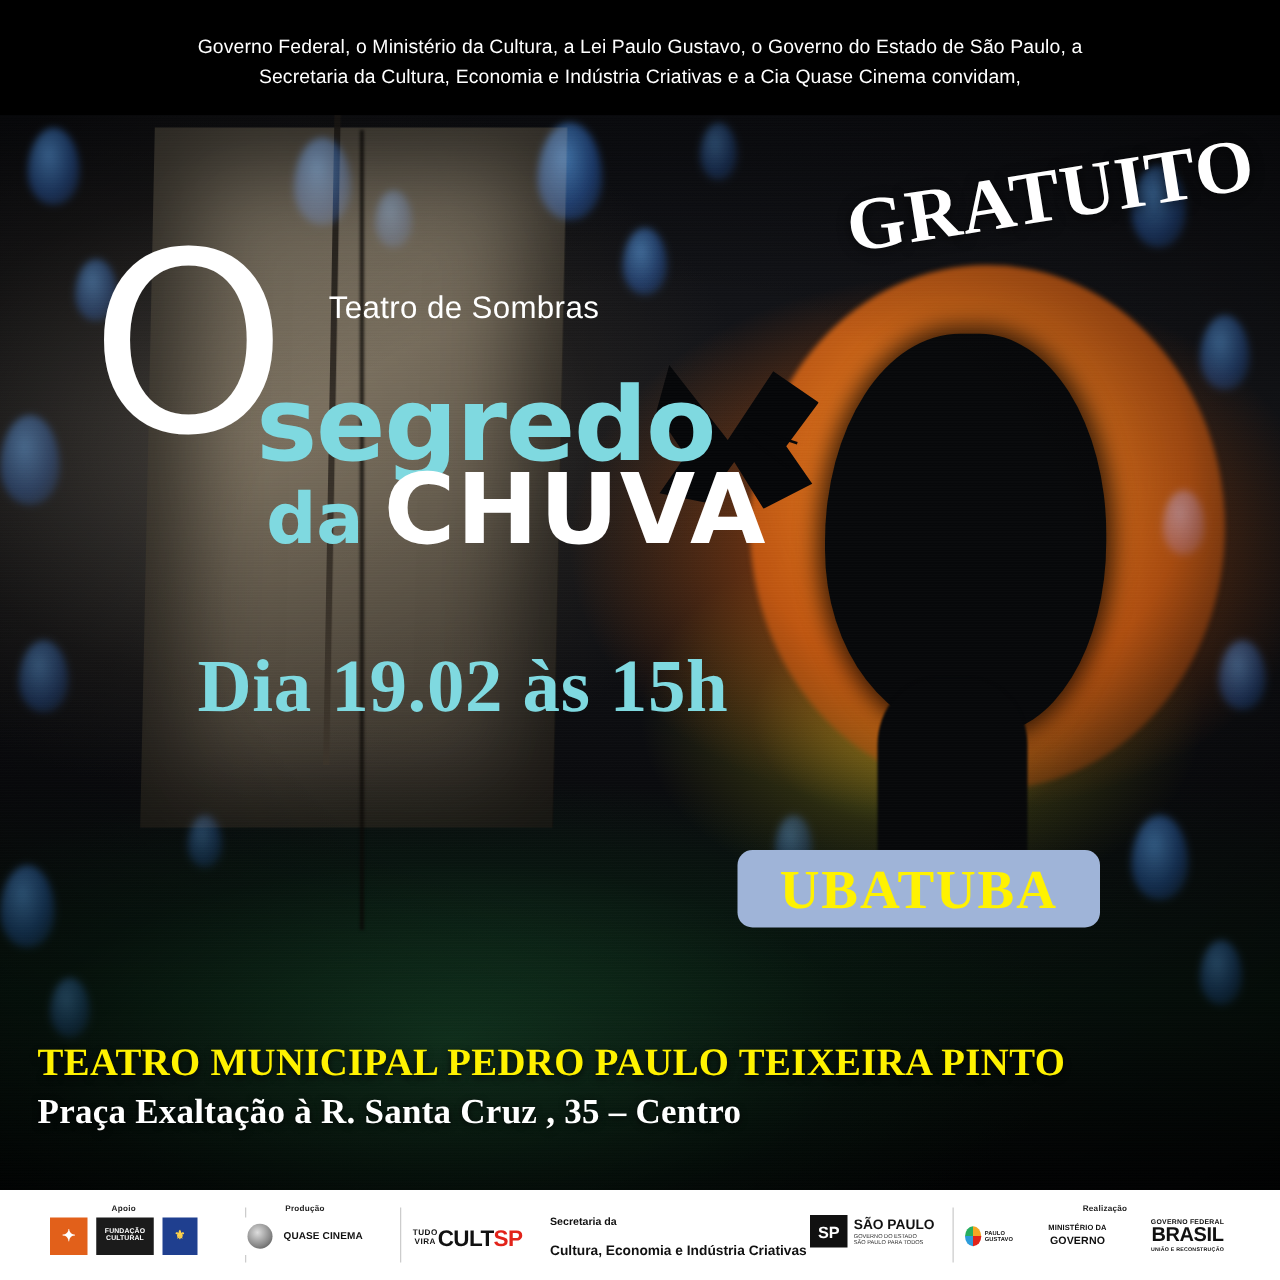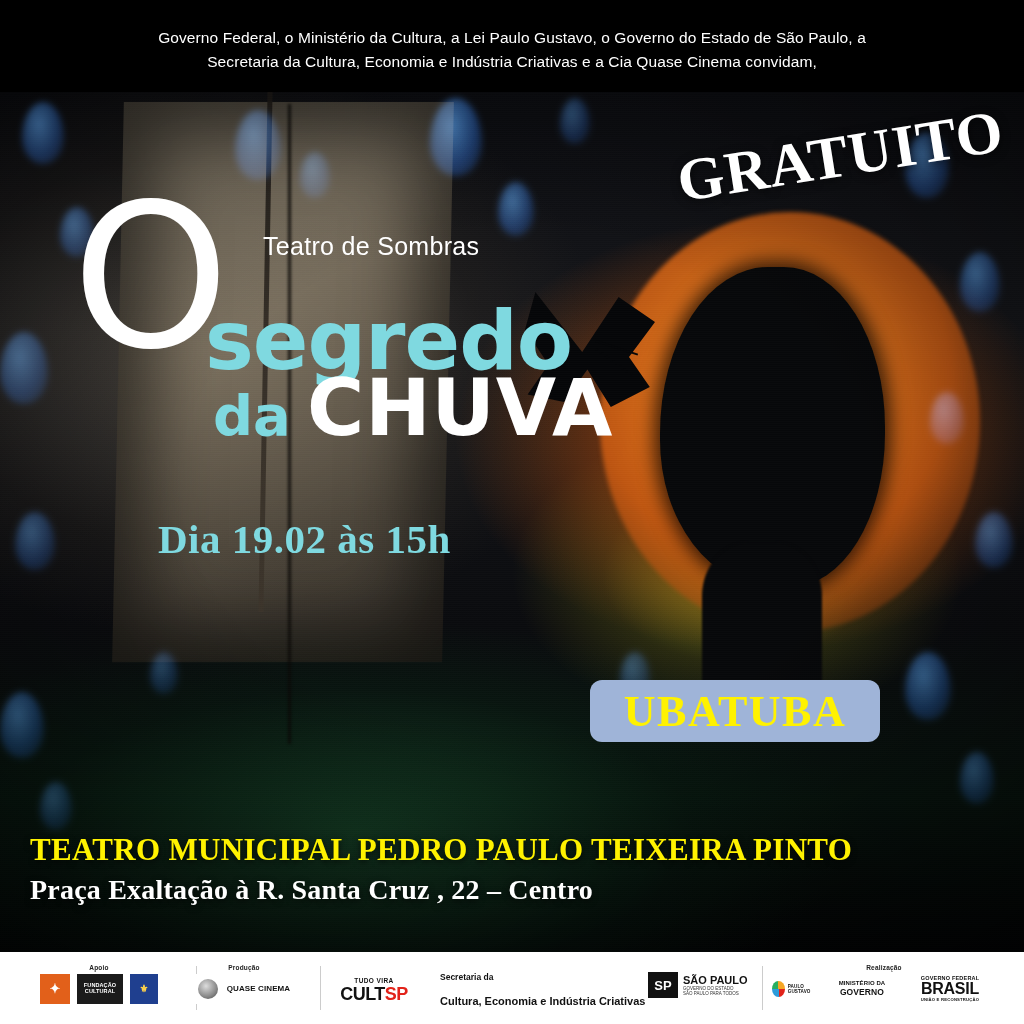--- a/index.html
+++ b/index.html
@@ -188,21 +188,21 @@
     font-family: "DejaVu Sans", sans-serif;
     font-size: 78px;
     font-weight: 700;
     color: #ffffff;
     letter-spacing: 1px;
   }
   .date {
     position: absolute;
     left: 158px; top: 340px;
     font-family: "Liberation Serif", serif;
-    font-size: 41px;
+    font-size: 60px;
     font-weight: 700;
     color: #7fd9e0;
     letter-spacing: .5px;
   }
 
   
   .gratuito {
     position: absolute;
     left: 676px; top: 122px;
     transform: rotate(-9deg);
@@ -303,21 +303,21 @@
   }
   .lb-orange { width: 30px; background: #e2601a; color: #fff; font-size: 13px; }
   .lb-dark   { width: 46px; background: #1b1b1b; color: #fff; font-size: 5.5px; padding: 2px; }
   .lb-crest  { width: 28px; background: #1f3f8f; color: #ffd24a; font-size: 10px; }
   .lb-quase  { width: 96px; background: #fff; color: #111; font-size: 8px; gap: 4px; }
   .quase-disc {
     width: 20px; height: 20px; border-radius: 50%;
     background: radial-gradient(circle at 40% 35%, #ddd 0%, #888 60%, #444 100%);
     margin-right: 5px;
   }
-  .lb-cult { width: 82px; color: #111; flex-direction: column; }
+  .lb-cult { width: 82px; color: #111; flex-direction: row; }
   .cult-top { font-size: 6.5px; font-weight: 700; letter-spacing: .4px; }
   .cult-main { font-size: 18px; font-weight: 700; letter-spacing: -.5px; }
   .cult-sp { color: #e2231a; }
   .lb-sp { width: 120px; gap: 5px; }
   .sp-mark {
     width: 30px; height: 26px; background: #111; color: #fff;
     font-size: 13px; font-weight: 700;
     display: flex; align-items: center; justify-content: center;
   }
   .sp-text { text-align: left; line-height: 1.15; }
@@ -396,21 +396,21 @@
     <div class="chuva">CHUVA</div>
     <div class="date">Dia 19.02 às 15h</div>
   </div>
 
   <div class="ubatuba">
     <span>UBATUBA</span>
   </div>
 
   <div class="venue">
     <div class="venue-name">TEATRO MUNICIPAL PEDRO PAULO TEIXEIRA PINTO</div>
-    <div class="venue-addr">Praça Exaltação à R. Santa Cruz , 22 – Centro</div>
+    <div class="venue-addr">Praça Exaltação à R. Santa Cruz , 35 – Centro</div>
   </div>
 
   <div class="footer">
     <div class="footer-inner">
 
       <div class="grp" style="left:40px; top:12px;">
         <div class="grp-label">Apoio</div>
         <div class="grp-logos">
           <div class="logo-box lb-orange">✦</div>
           <div class="logo-box lb-dark">FUNDAÇÃO CULTURAL</div>

